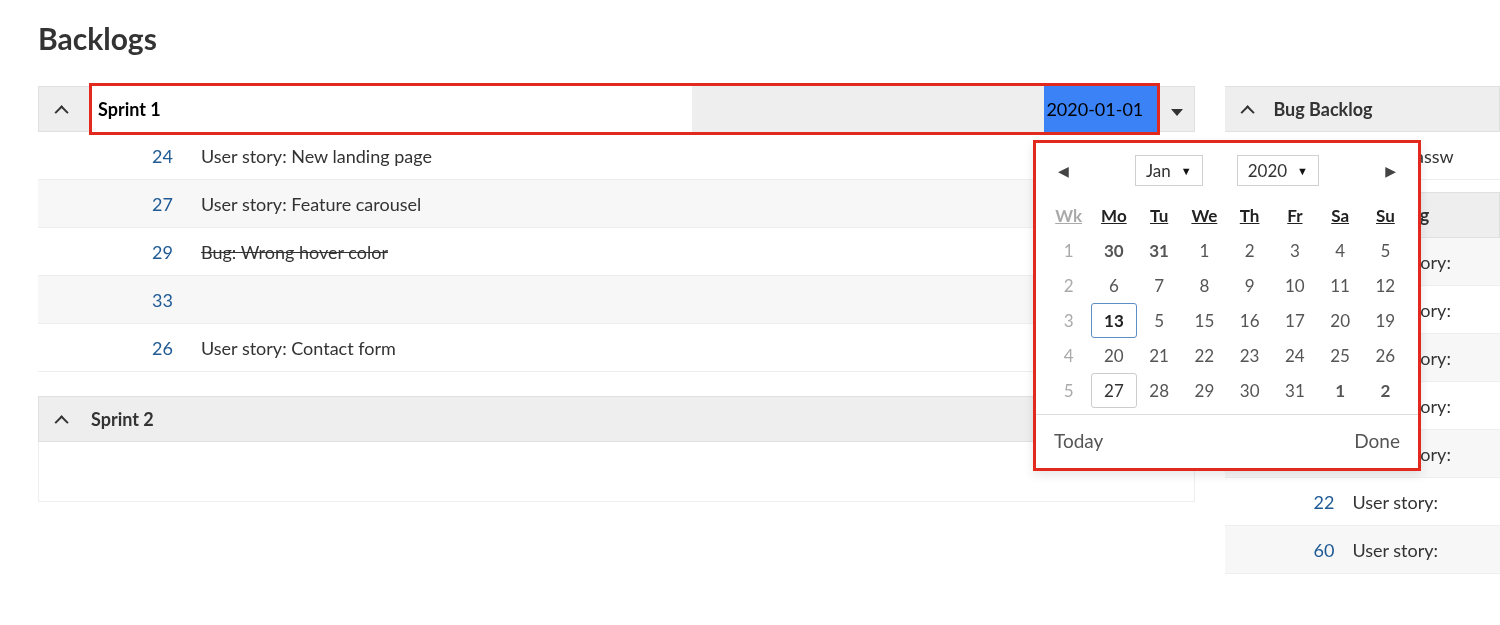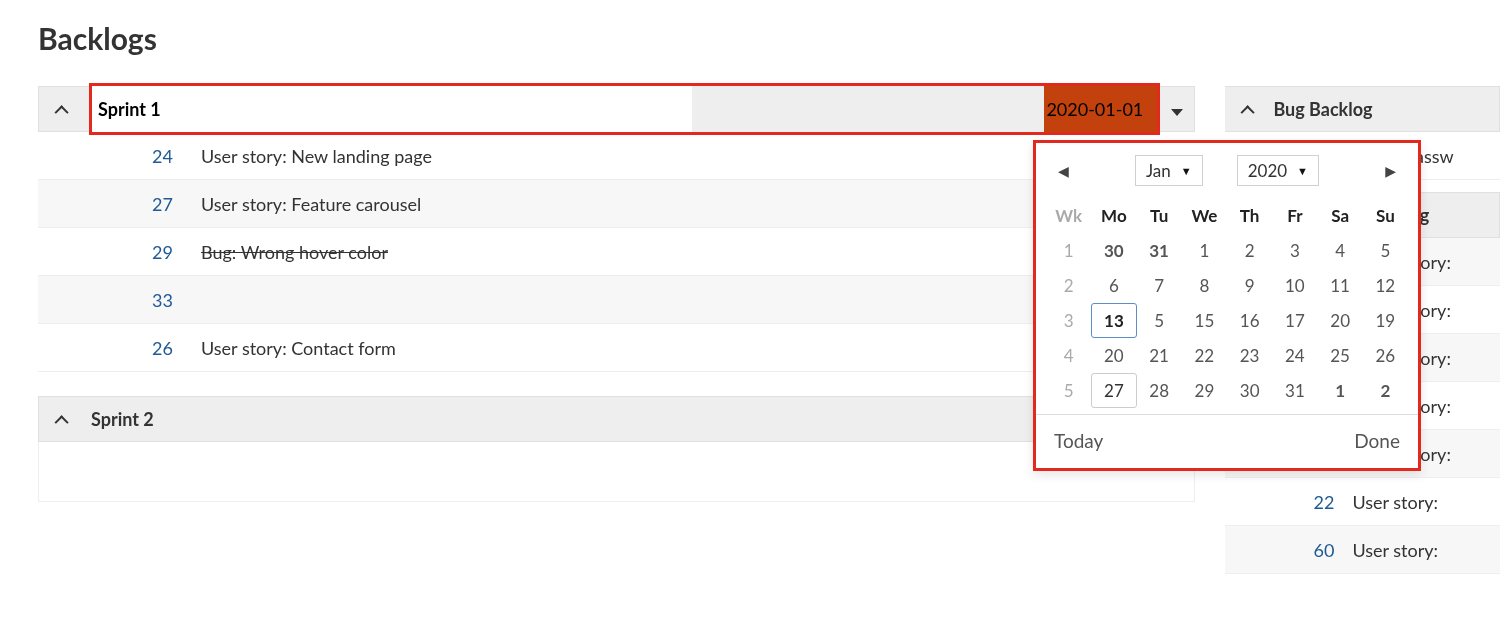--- a/index.html
+++ b/index.html
@@ -83,21 +83,21 @@
   .sprint1-edit .mid-gap {
     flex: 1;
     background: #eee;
     height: 100%;
   }
   .sprint1-edit .date-input {
     font-family: inherit;
     font-size: 18px;
     border: none;
     outline: none;
-    background: #c2410c;
+    background: #3b82f6;
     height: 100%;
     width: 113px;
     padding: 0 2px;
   }
   .sprint1-edit .menu-trigger {
     width: 34px;
     text-align: center;
     cursor: pointer;
     color: #444;
   }
@@ -183,21 +183,21 @@
   }
   .dp-row { display: flex; }
   .dp-cell {
     width: 48px;
     height: 35px;
     display: flex;
     align-items: center;
     justify-content: center;
     cursor: pointer;
   }
-  .dp-dow { font-weight: 700; color: #222; cursor: default; }
+  .dp-dow { font-weight: 700; color: #222; cursor: default; text-decoration: underline; }
   .dp-wk { color: #aaa; cursor: default; }
   .dp-other { color: #777; font-weight: 700; }
   .dp-day { color: #555; text-align: center; }
   .dp-selected {
     border: 1px solid #5a8ec5;
     border-radius: 3px;
     font-weight: 700;
     color: #222;
   }
   .dp-hover {

